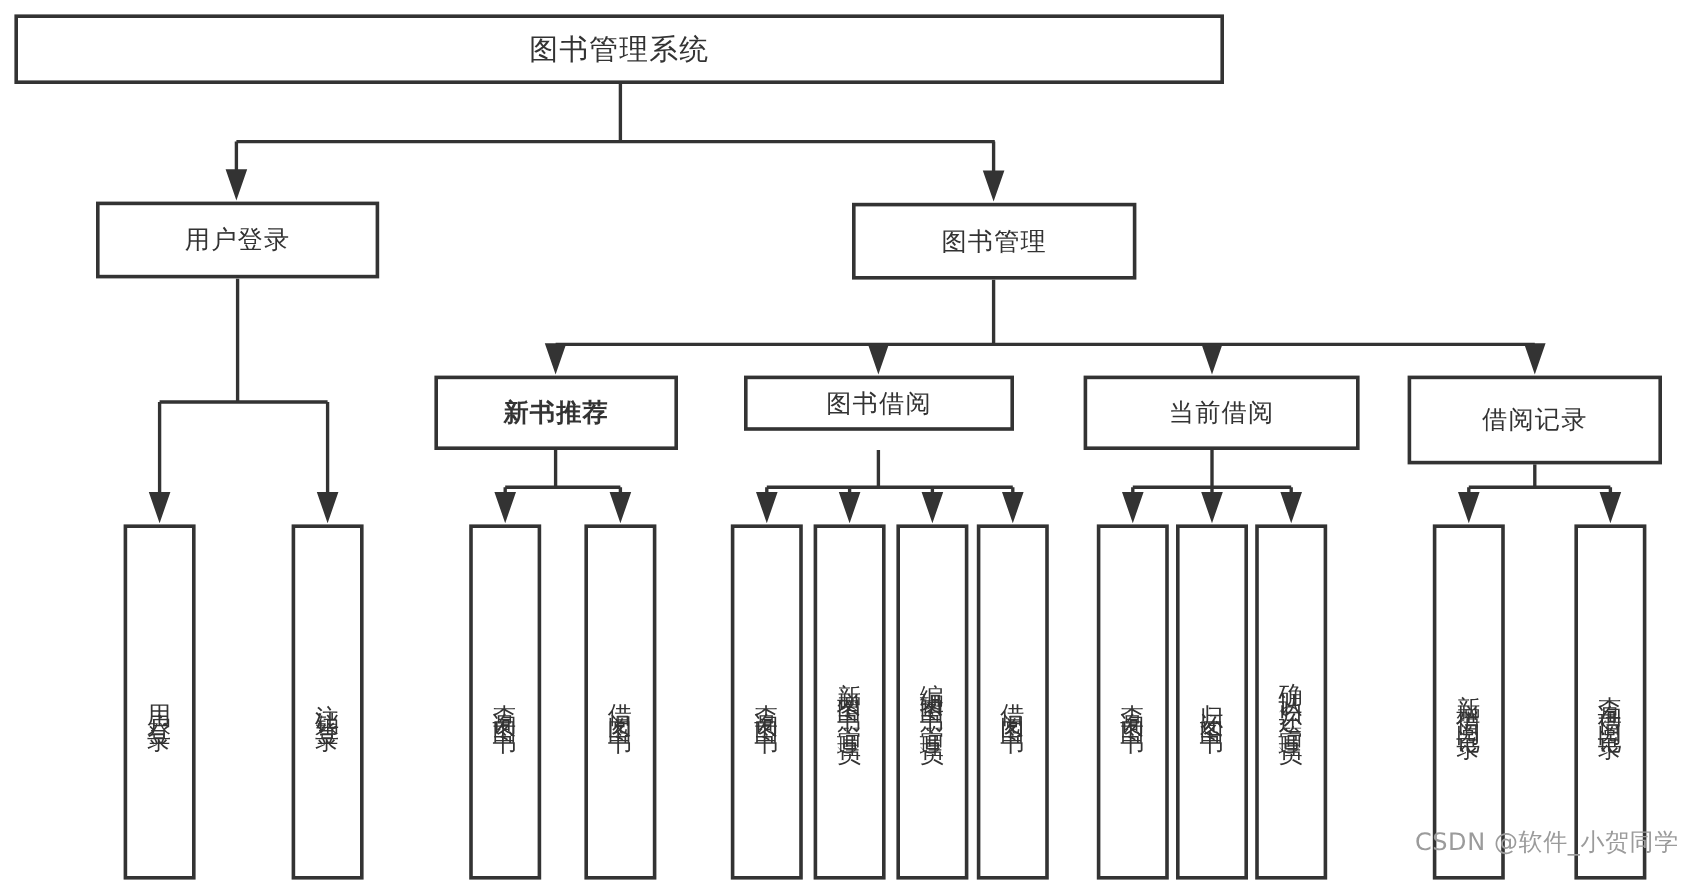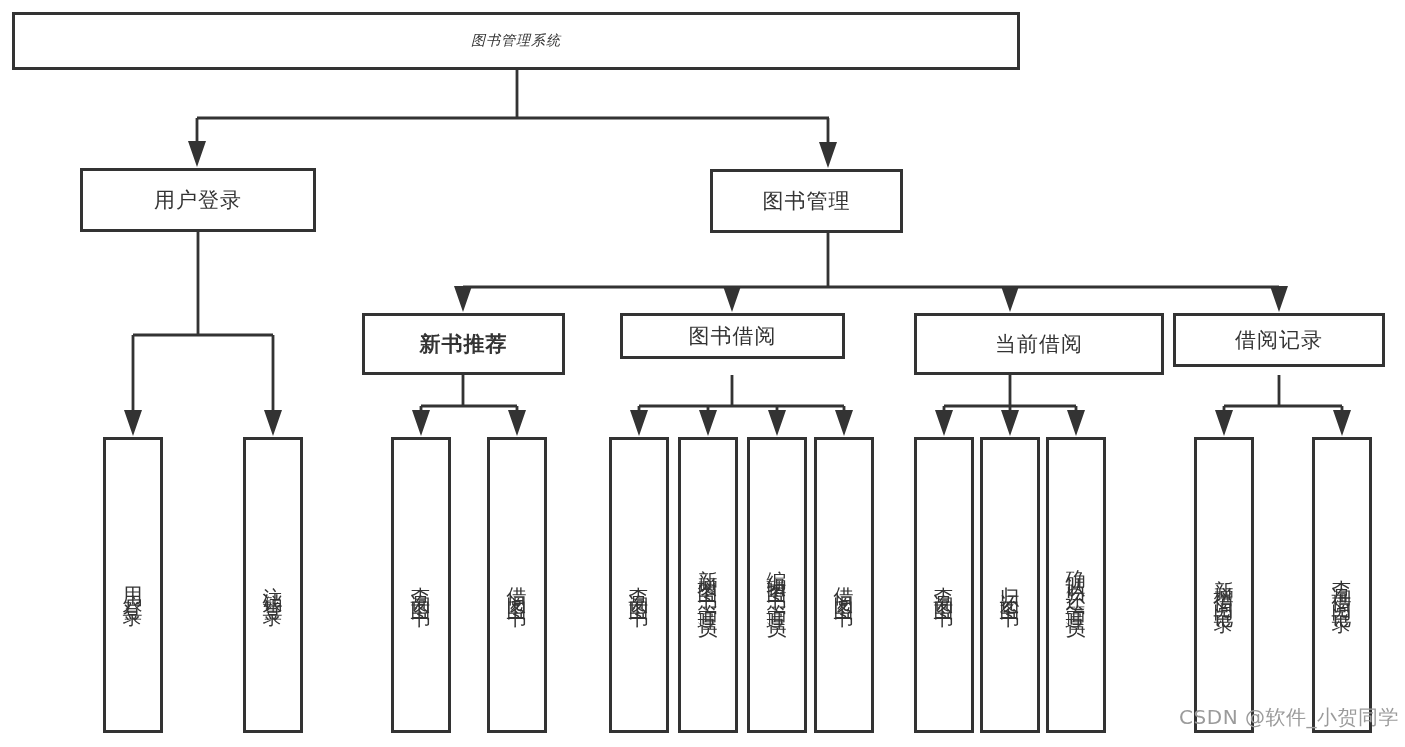--- a/index.html
+++ b/index.html
@@ -12,37 +12,36 @@
   }
   #wires { position:absolute; left:0; top:0; z-index:1; }
   #wires .lines { fill:none; stroke:var(--line); stroke-width:2.8; }
   #wires .arrows { fill:var(--line); stroke:none; }
   .node {
     position:absolute; box-sizing:border-box; z-index:2;
     border:3px solid var(--line); background:var(--bg);
     display:flex; align-items:center; justify-content:center;
     font-size:21px; letter-spacing:1px; text-align:center;
   }
-  .root { font-size:14px;font-style:italic; }
+  .root { font-size:24px; }
   .vnode {
     position:absolute; box-sizing:border-box; z-index:2;
     border:3px solid var(--line); background:var(--bg);
     width:60px; height:296px; top:437px;
     display:flex; align-items:center; justify-content:center;
   }
   .vtext {
     writing-mode:vertical-rl; text-orientation:mixed;
     font-size:20px; letter-spacing:7px; line-height:1;
     max-height:286px;
   }
   .watermark {
     position:absolute; right:6px; top:688px; z-index:4;
     font-size:20px; color:var(--watermark); letter-spacing:0.5px;
     white-space:nowrap;
-    margin-top:16px;
   }
 </style>
 </head>
 <body>
 
 <div id="canvas">
 
   <svg id="wires" width="1405" height="747" viewBox="0 0 1405 747">
     <path class="lines" d="
       M517 70 V118
@@ -100,34 +99,34 @@
       M1342 436 L1333 410 L1351 410 Z"></path>
   </svg>
 
   <div class="node root" style="left:12px; top:12px; width:1008px; height:58px;">
     <span>图书管理系统</span>
   </div>
 
   <div class="node" style="left:80px; top:168px; width:236px; height:64px;">
     <span>用户登录</span>
   </div>
-  <div class="node" style="left:710px; top:169px; width:193px; height:64px;">
+  <div class="node" style="left:710px; top:169px; width:237px; height:64px;">
     <span>图书管理</span>
   </div>
 
   <div class="node" style="left:362px; top:313px; width:203px; height:62px;font-weight:bold;">
     <span>新书推荐</span>
   </div>
   <div class="node" style="left:620px; top:313px; width:225px; height:46px;">
     <span>图书借阅</span>
   </div>
-  <div class="node" style="left:903px; top:313px; width:250px; height:62px;margin-left:11px;">
+  <div class="node" style="left:903px; top:313px; width:230px; height:62px;">
     <span>当前借阅</span>
   </div>
-  <div class="node" style="left:1173px; top:313px; width:212px; height:54px;">
+  <div class="node" style="left:1173px; top:313px; width:212px; height:74px;">
     <span>借阅记录</span>
   </div>
 
   <div class="vnode" style="left:103px;">
     <span class="vtext">用户登录</span>
   </div>
   <div class="vnode" style="left:243px;">
     <span class="vtext">注销登录</span>
   </div>
 

